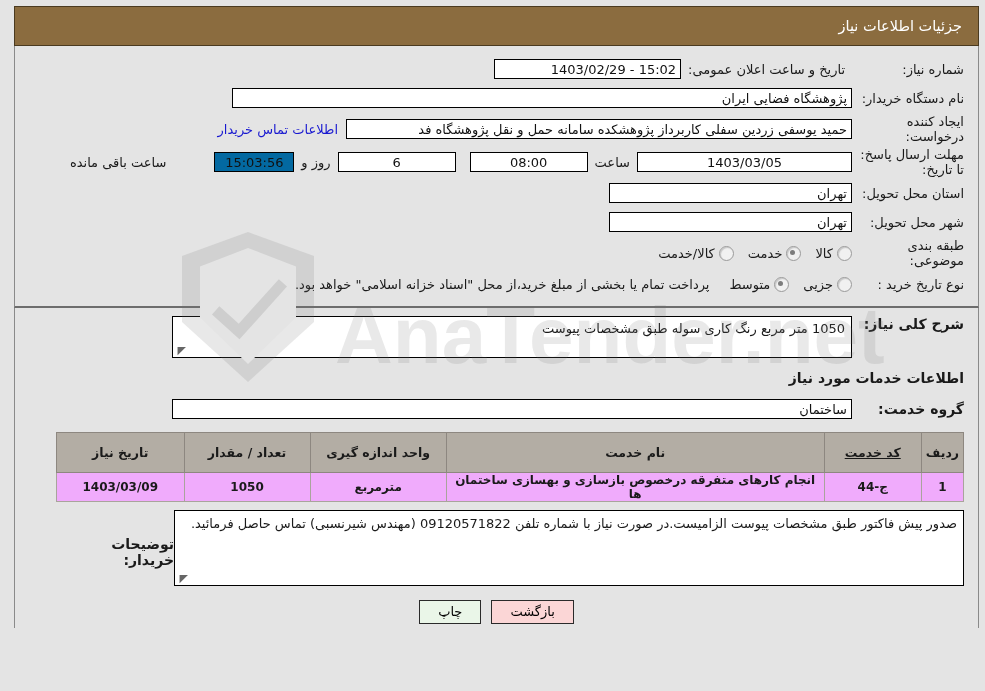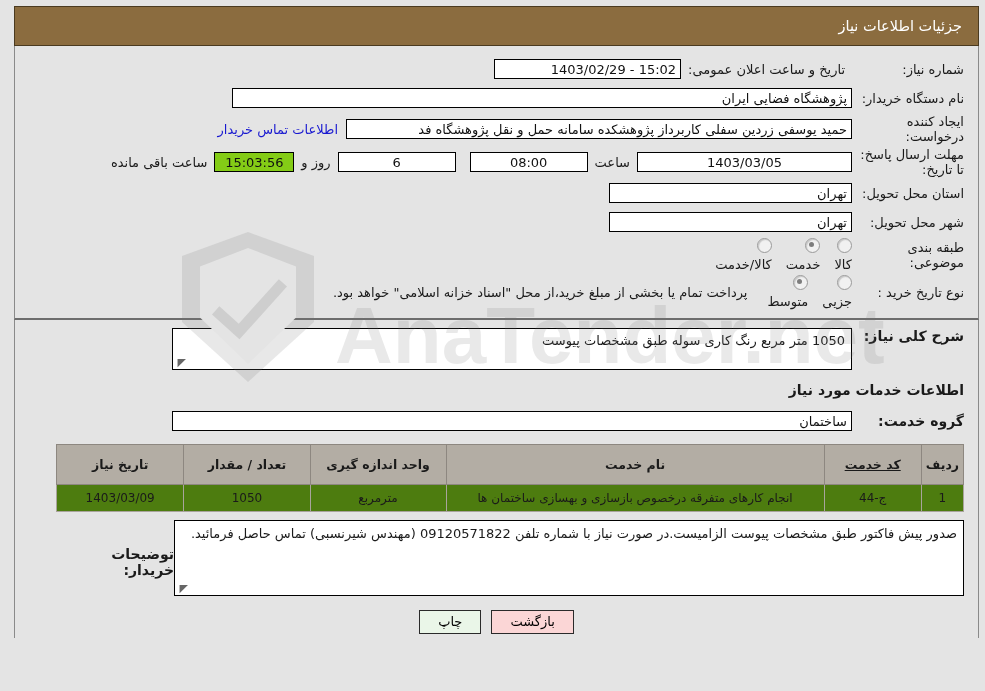--- a/index.html
+++ b/index.html
@@ -79,21 +79,21 @@
     line-height: 20px;
     box-sizing: border-box;
     font-size: 13px;
     padding: 0 4px;
     text-align: center;
     overflow: hidden;
     white-space: nowrap;
     color: #111;
   }
   .fld.rtl-text { text-align: right; }
-  .fld.cream { background: #84cc16; }
+  .fld.cream { background: #0369a1; margin-left: 41px; }
 
   .w-need-no   { width: 243px; }
   .w-buyer     { width: 620px; }
   .w-creator   { width: 506px; }
   .w-pubdate   { width: 187px; text-align: right; }
   .w-date      { width: 215px; }
   .w-time      { width: 118px; }
   .w-days      { width: 118px; }
   .w-remain    { width: 80px; }
   .w-province  { width: 243px; }
@@ -109,24 +109,24 @@
     color: #1818d0;
     font-size: 13px;
     padding: 0 8px;
     white-space: nowrap;
     cursor: pointer;
   }
 
   
   .radio-wrap {
     display: flex;
+    align-items: center;
     gap: 4px;
     margin-left: 14px;
     white-space: nowrap;
-    flex-direction: column;
   }
   .radio {
     width: 13px;
     height: 13px;
     border-radius: 50%;
     background: #f1f1f1;
     border: 1px solid #9a9a9a;
     box-shadow: inset 1px 1px 1px rgba(0,0,0,0.18);
     display: inline-block;
     position: relative;
@@ -216,23 +216,24 @@
     font-weight: bold;
     height: 27px;
     color: #1a1a1a;
     font-size: 12.5px;
     padding: 6px 4px;
   }
   table.need td {
     border: 1px solid #a9a49c;
     height: 26px;
     text-align: center;
-    background: #4d7c0f;
+    background: #f0abfc;
     padding: 0 4px;
     font-size: 12px;
+    font-weight: bold;
   }
   .col-radif { width: 28px; }
   .col-code  { width: 90px; text-decoration: underline; }
   .col-name  { width: 380px; }
   .col-unit  { width: 130px; }
   .col-qty   { width: 120px; }
   .col-date  { width: 120px; }
 
   
   .buyer-note-row {

